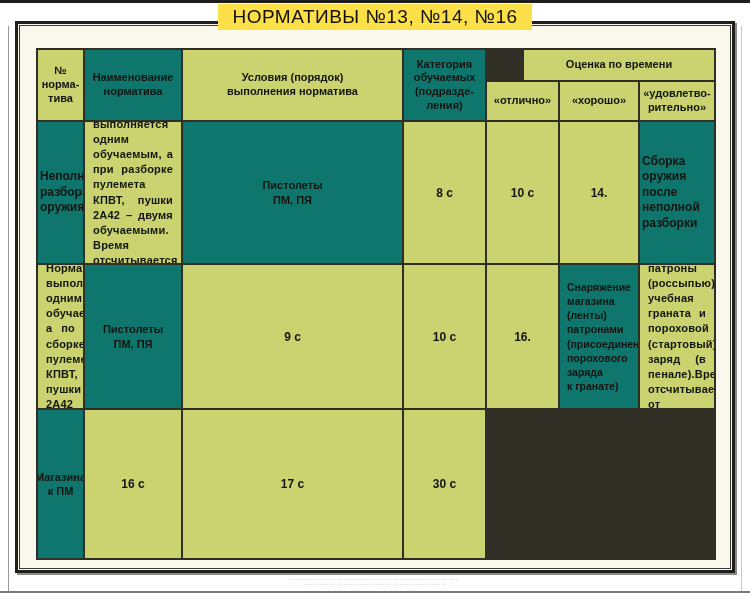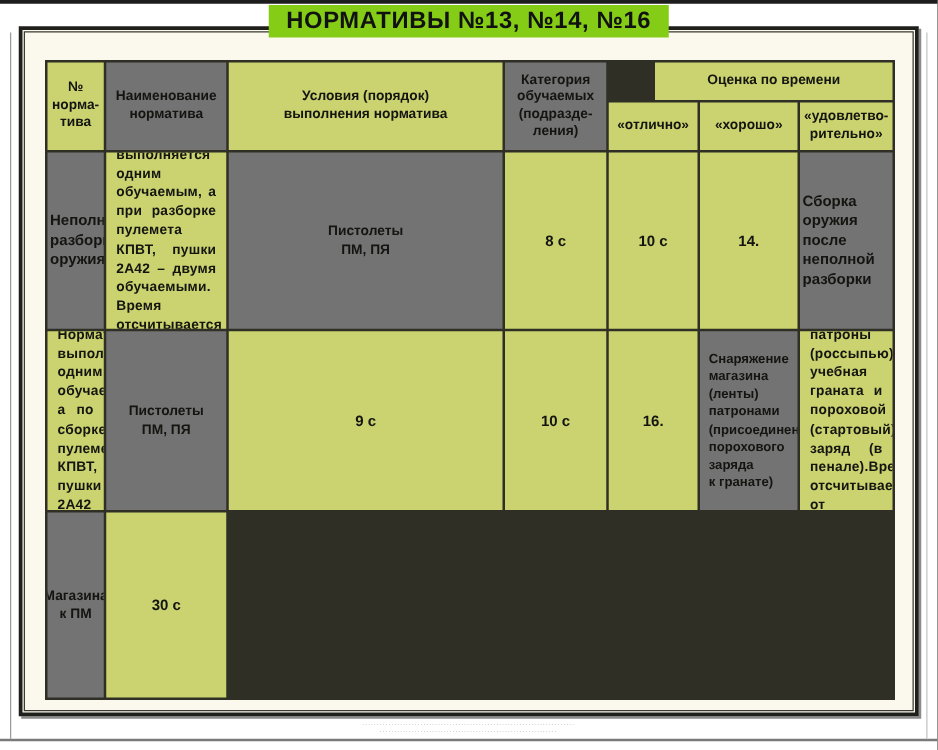--- a/index.html
+++ b/index.html
@@ -18,38 +18,38 @@
   .frame{
     position:absolute;left:15px;top:21px;width:720px;height:552px;
     box-sizing:border-box;border:3px solid #1f1f1c;background:#fbf9ee;
     box-shadow:2px 2px 0 0 #8b8b8b;
   }
   .frame-inner{position:absolute;inset:1px;border:1px solid #3a3a33;}
 
   
   .title-wrap{position:absolute;left:0;top:4px;width:750px;text-align:center;z-index:6;}
   .title{
-    display:inline-block;background:#84cc16;padding:2px 14px;
-    font-size:19px;font-weight:bold;color:#111;letter-spacing:.5px;white-space:nowrap;
+    display:inline-block;background:#fde047;padding:2px 14px;
+    font-size:19px;font-weight:normal;color:#111;letter-spacing:.5px;white-space:nowrap;
   }
 
   
   .table{
     position:absolute;left:36px;top:48px;z-index:4;
     display:grid;
     grid-template-columns:45px 96px 219px 81px 71px 78px 74px;
     grid-template-rows:30px 38px 141px 143px 148px;
     gap:2px;padding:2px;background:#2f2f26;
   }
   .cell{
     display:flex;align-items:center;justify-content:center;
     font-weight:bold;color:#141410;overflow:hidden;
   }
   .green{background:#cad36f;}
-  .cream{background:#737373;}
+  .cream{background:#0f766e;}
   .hd{font-size:11px;text-align:center;white-space:pre-line;line-height:1.25;}
   .numcell{font-size:12px;}
   .namecell{justify-content:flex-start;text-align:left;white-space:pre-line;
     font-size:12px;line-height:1.3;padding-left:2px;box-sizing:border-box;}
   .namecell.small{font-size:10.5px;padding-left:7px;line-height:1.35;}
   .condcell{align-items:center;}
   .cond-text{
     font-size:11px;line-height:1.38;text-align:justify;letter-spacing:.2px;
     padding:0 8px;box-sizing:border-box;width:100%;
   }
@@ -138,19 +138,21 @@
 патронами
 (присоединение
 порохового
 заряда
 к гранате)</div>
   <div class="cell green condcell">
     <div class="cond-text">Обучаемый находится перед подстилкой, на которой разложены магазины (лента), учебные патроны (россыпью), учебная граната и пороховой (стартовый) заряд (в пенале).Время отсчитывается от команды «К снаряжению магазина (ленты) приступить» до доклада обучаемого «Готово»</div>
   </div>
   <div class="cell cream catcell">Магазина
 к ПМ</div>
+  <div class="cell green timecell">16 с</div>
+  <div class="cell green timecell">17 с</div>
   <div class="cell green timecell">30 с</div>
 </div>
 
 <div class="imprint">
   <div>·········································································</div>
   <div>·····························································</div>
 </div>
 
 </body></html>

